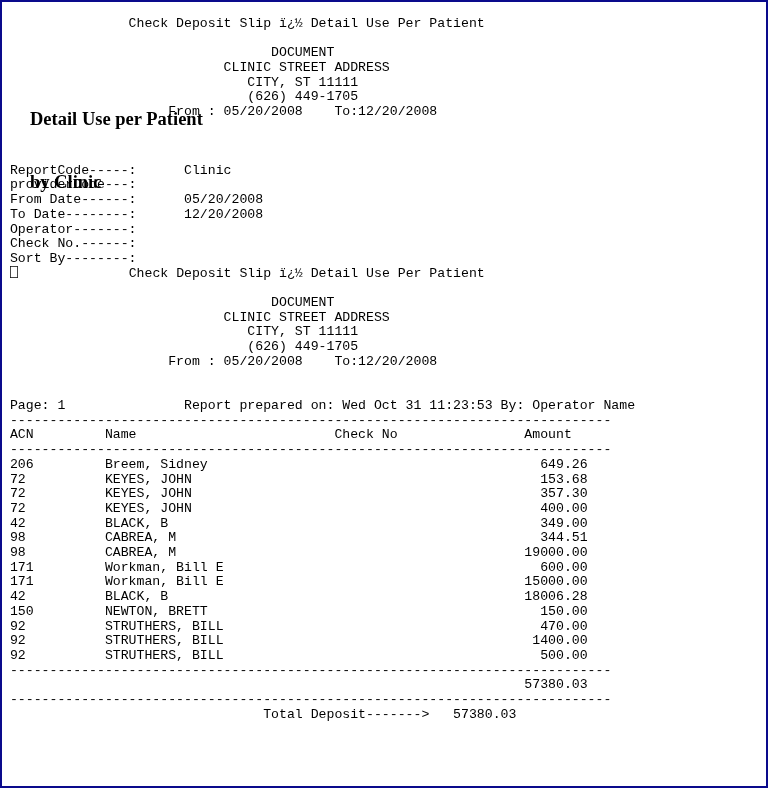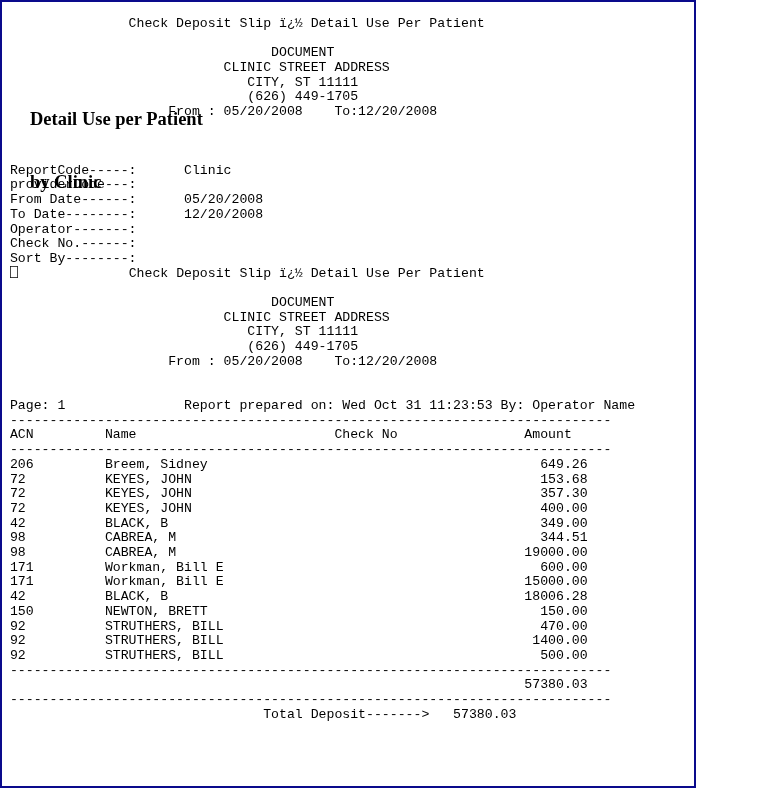--- a/index.html
+++ b/index.html
@@ -9,21 +9,21 @@
   }
   body {
     width: 768px;
     height: 788px;
     font-family: "Liberation Mono", "DejaVu Sans Mono", monospace;
   }
 
   #page {
     position: relative;
     box-sizing: border-box;
-    width: 696px;
+    width: 768px;
     height: 788px;
     background: #ffffff;
     border: 2px solid #0a0a8c;
     overflow: hidden;
   }
 
   
   #report {
     position: absolute;
     left: 0;

